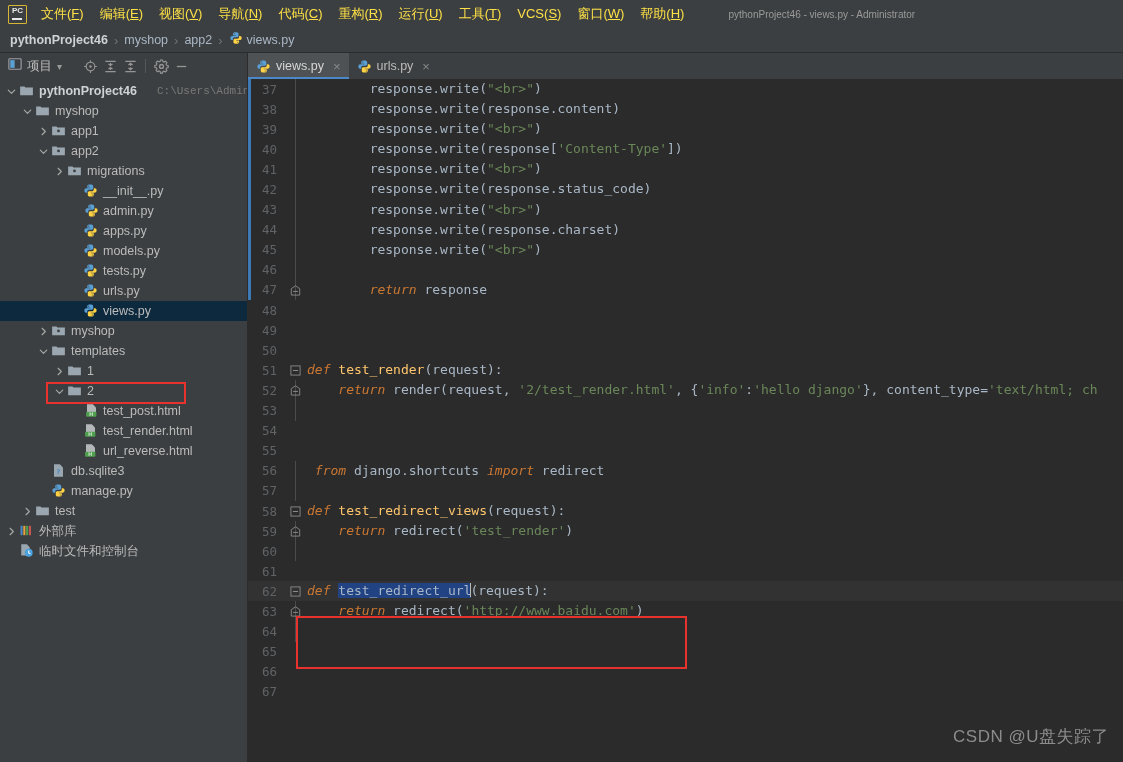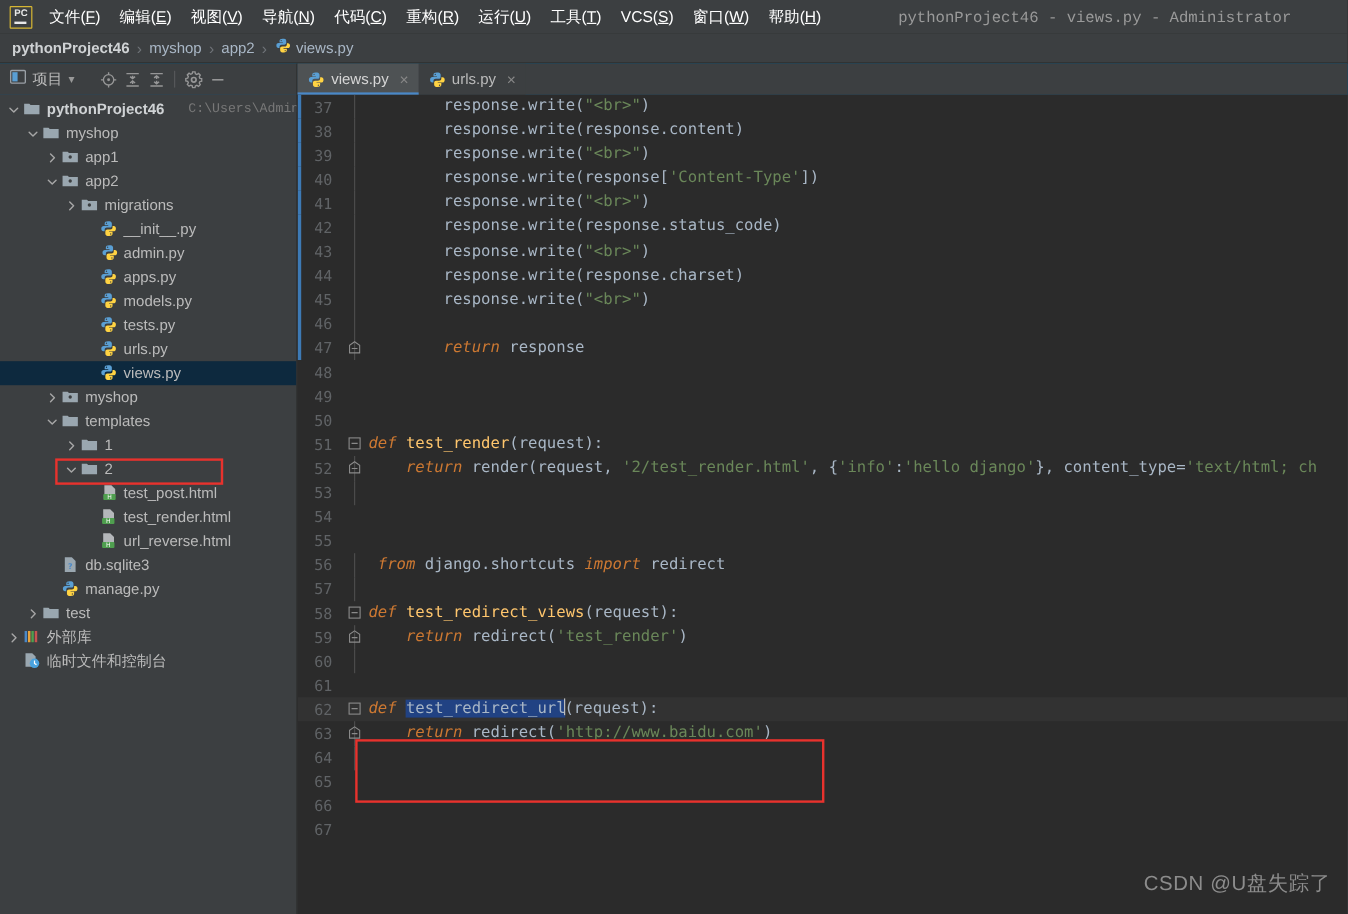--- a/index.html
+++ b/index.html
@@ -22,26 +22,26 @@
   }
   .pc-logo .pc-text {
     position: absolute; top: 0px; left: 0; right: 0; text-align: center;
     font-size: 8px; color: #e8e8e8; font-family: "Liberation Sans", sans-serif;
     font-weight: bold; line-height: 10px;
   }
   .pc-logo .pc-bar {
     position: absolute; bottom: 3px; left: 3px; width: 10px; height: 2px; background: #e8e8e8;
   }
   .menu-item {
-    color: #ffffff; font-size: 13px; padding: 4px 8px; white-space: nowrap;
+    color: #fde047; font-size: 13px; padding: 4px 8px; white-space: nowrap;
     line-height: 18px;
   }
   .menu-item u { text-decoration: underline; }
   .win-title {
-    color: #9a9a9a; font-size: 13px; margin-left: 56px; white-space: nowrap; font-family: Liberation Mono, monospace;
+    color: #9a9a9a; font-size: 10px; margin-left: 36px; white-space: nowrap;
   }
 
   
   .breadcrumb {
     height: 25px; background: #3c3f41; display: flex; align-items: center;
     padding-left: 10px; border-bottom: 1px solid #2b2b2b; gap: 0;
   }
   .crumb { font-size: 12.5px; color: #a9b7c6; white-space: nowrap; }
   .crumb.bold { font-weight: bold; color: #cfd2d4; }
   .crumb-sep { color: #6f7378; font-size: 13px; padding: 0 6px; }

